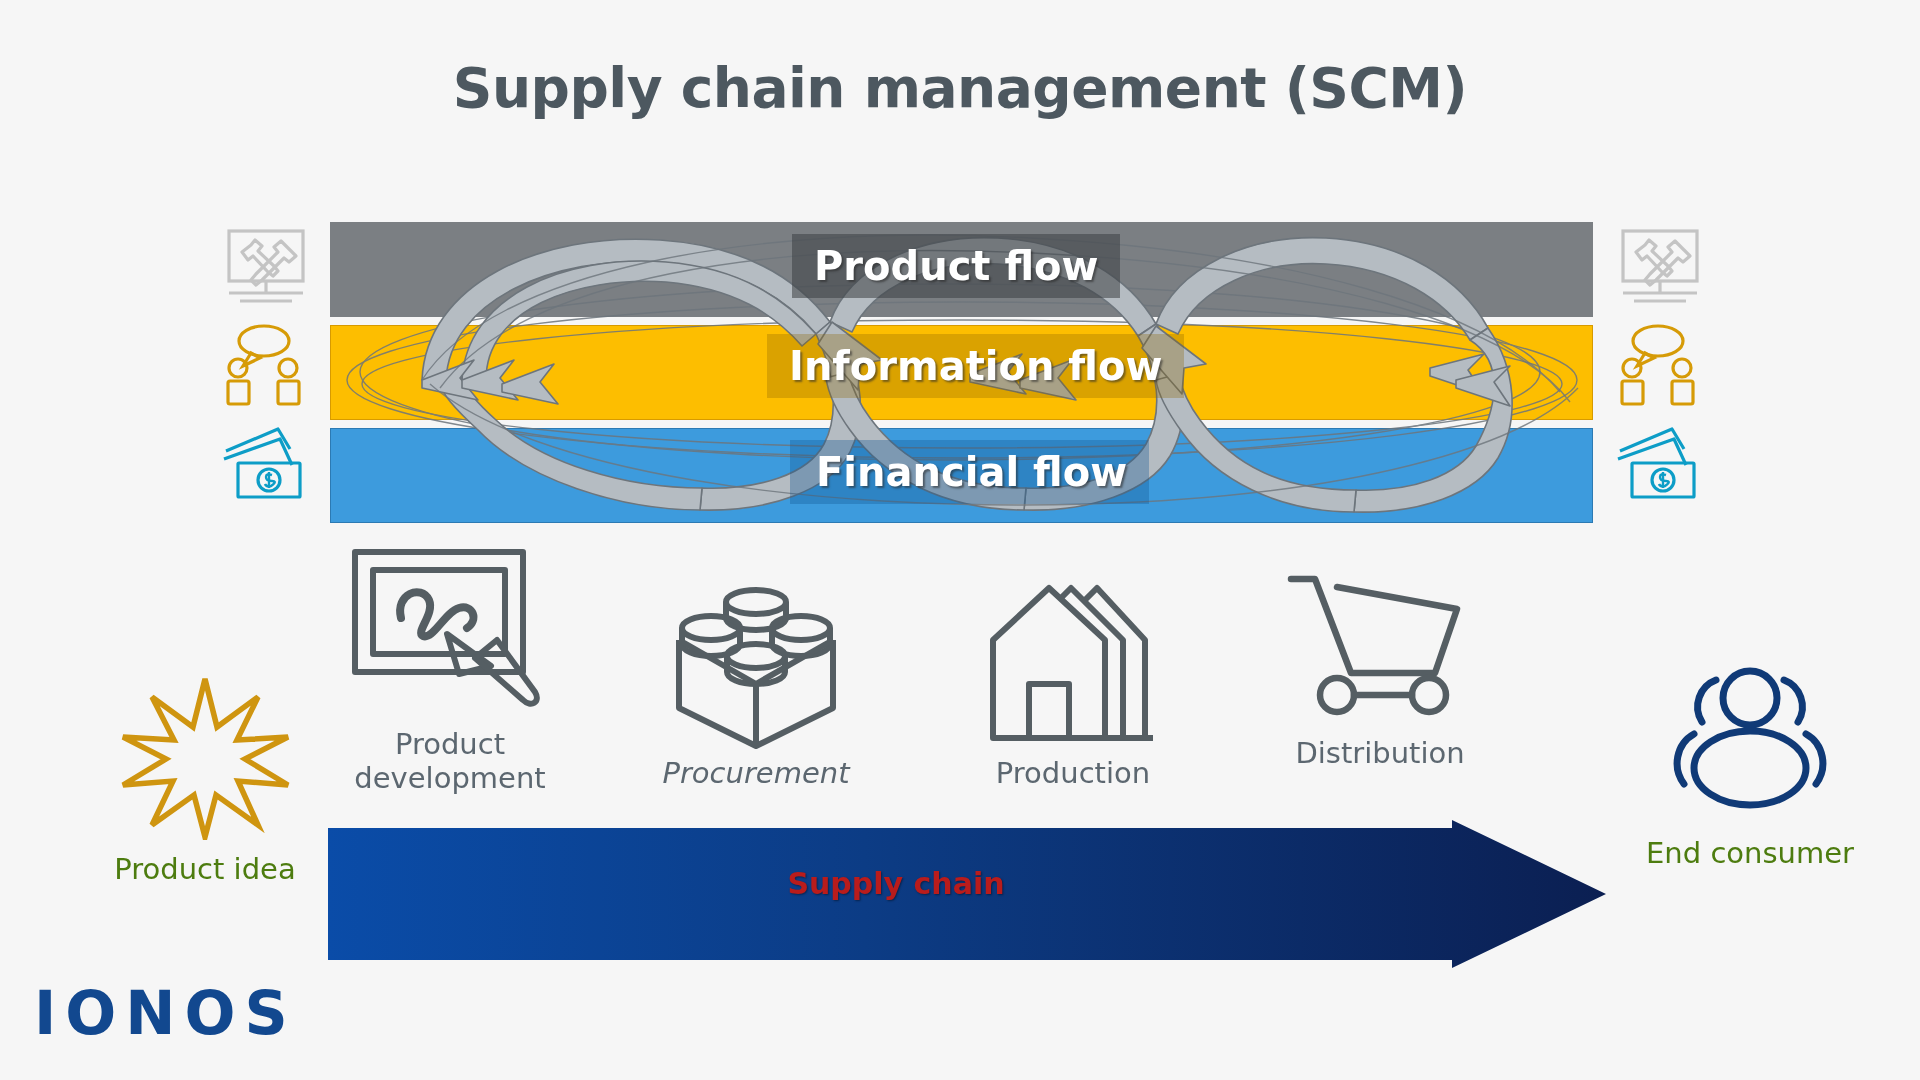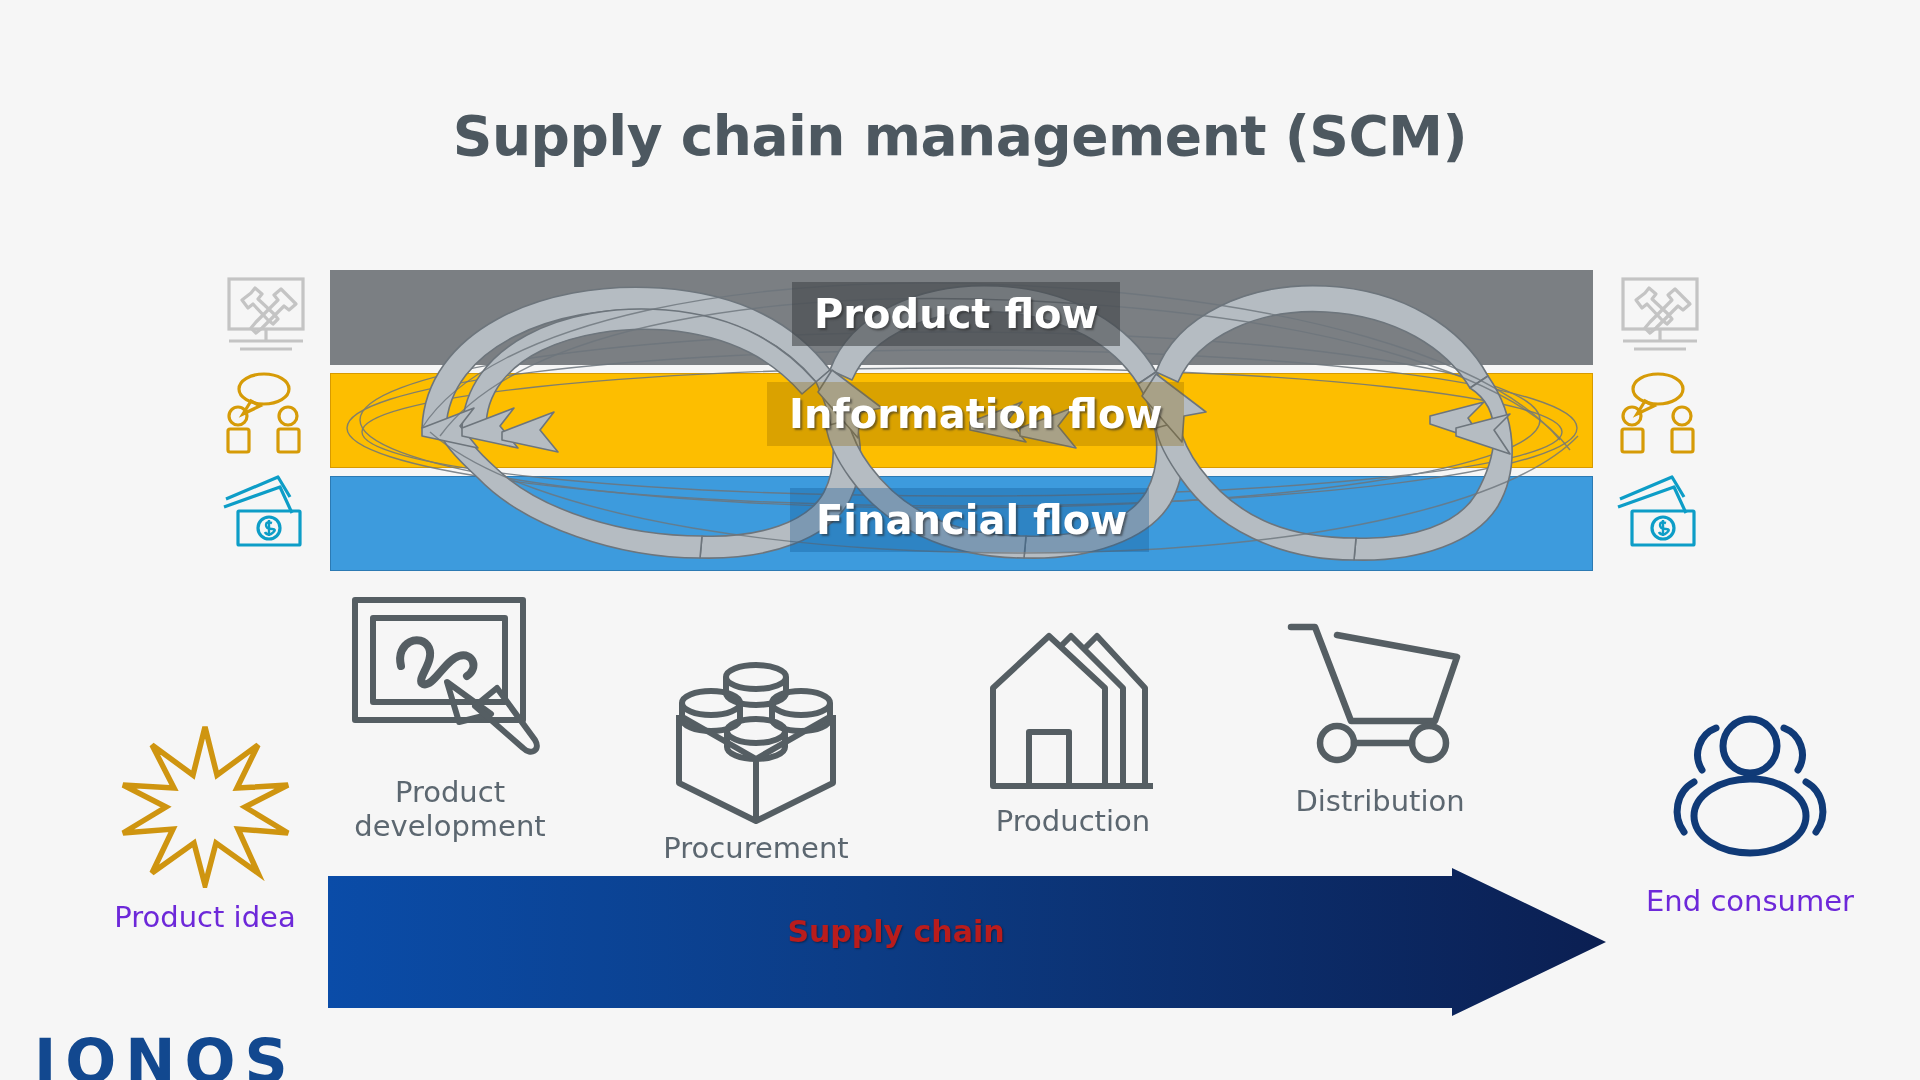--- a/index.html
+++ b/index.html
@@ -11,21 +11,20 @@
     width: 1920px;
     height: 1080px;
     position: relative;
     overflow: hidden;
     font-family: "DejaVu Sans", sans-serif;
     background: #f6f6f6;
   }
   #root {
     position: absolute;
     inset: 0;
-    margin-top: 48px;
   }
 
   
   .page-title {
     position: absolute;
     top: 56px;
     left: 0;
     width: 1920px;
     text-align: center;
     font-family: "DejaVu Sans", sans-serif;
@@ -138,39 +137,39 @@
   }
   .stage-label {
     font-family: "DejaVu Sans", sans-serif;
     font-size: 29px;
     color: #5c6770;
     line-height: 1.18;
     margin-top: 6px;
   }
 
   .stage-dev    { left: 330px; top: 536px; }
-  .stage-proc   { left: 636px; top: 592px; }
+  .stage-proc   { left: 636px; top: 565px; font-style: italic; }
   .stage-prod   { left: 953px; top: 565px; }
   .stage-dist   { left: 1260px; top: 545px; }
 
   .endpoint {
     position: absolute;
     width: 290px;
     text-align: center;
   }
   .endpoint-icon {
     height: 170px;
     display: flex;
     align-items: center;
     justify-content: center;
   }
   .endpoint-label {
     font-family: "DejaVu Sans", sans-serif;
     font-size: 29px;
-    color: #6d28d9;
+    color: #4d7c0f;
     margin-top: 10px;
   }
   .endpoint-start { left: 60px; top: 672px; }
   .endpoint-end   { left: 1605px; top: 656px; }
 
   
   .chain-arrow {
     position: absolute;
     left: 328px;
     top: 820px;

